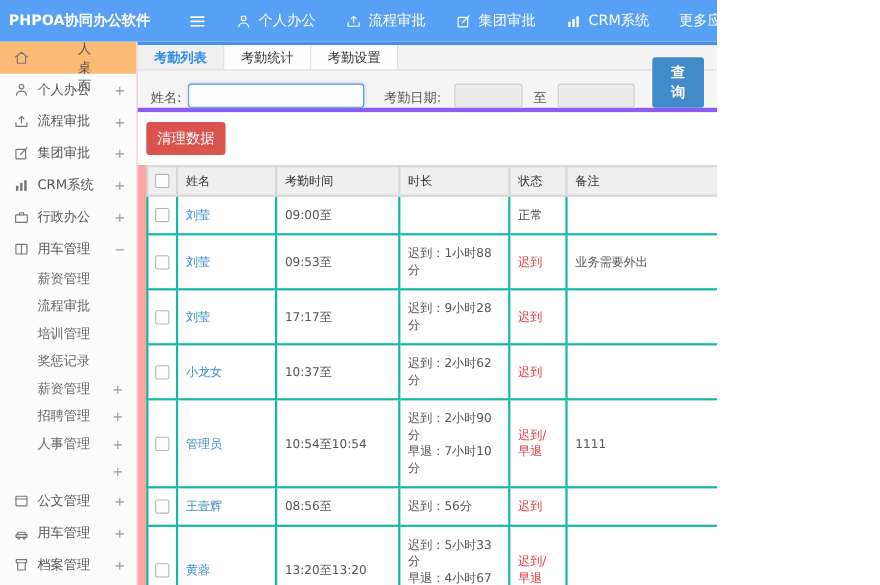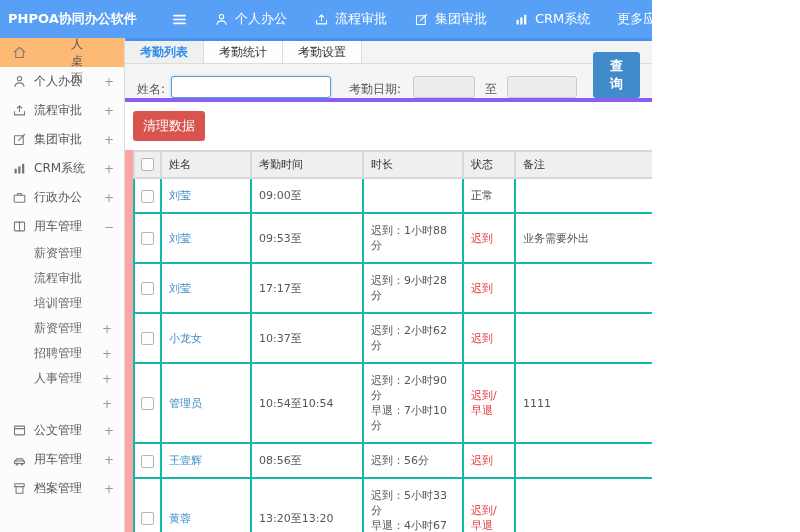--- a/index.html
+++ b/index.html
@@ -204,20 +204,24 @@
         </div>
         <div class="sub-item">
           <span class="side-label">流程审批</span>
           <span class="expand"></span>
         </div>
         <div class="sub-item">
           <span class="side-label">培训管理</span>
           <span class="expand"></span>
         </div>
         <div class="sub-item">
+          <span class="side-label">奖惩记录</span>
+          <span class="expand"></span>
+        </div>
+        <div class="sub-item">
           <span class="side-label">薪资管理</span>
           <span class="expand">+</span>
         </div>
         <div class="sub-item">
           <span class="side-label">招聘管理</span>
           <span class="expand">+</span>
         </div>
         <div class="sub-item">
           <span class="side-label">人事管理</span>
           <span class="expand">+</span>

